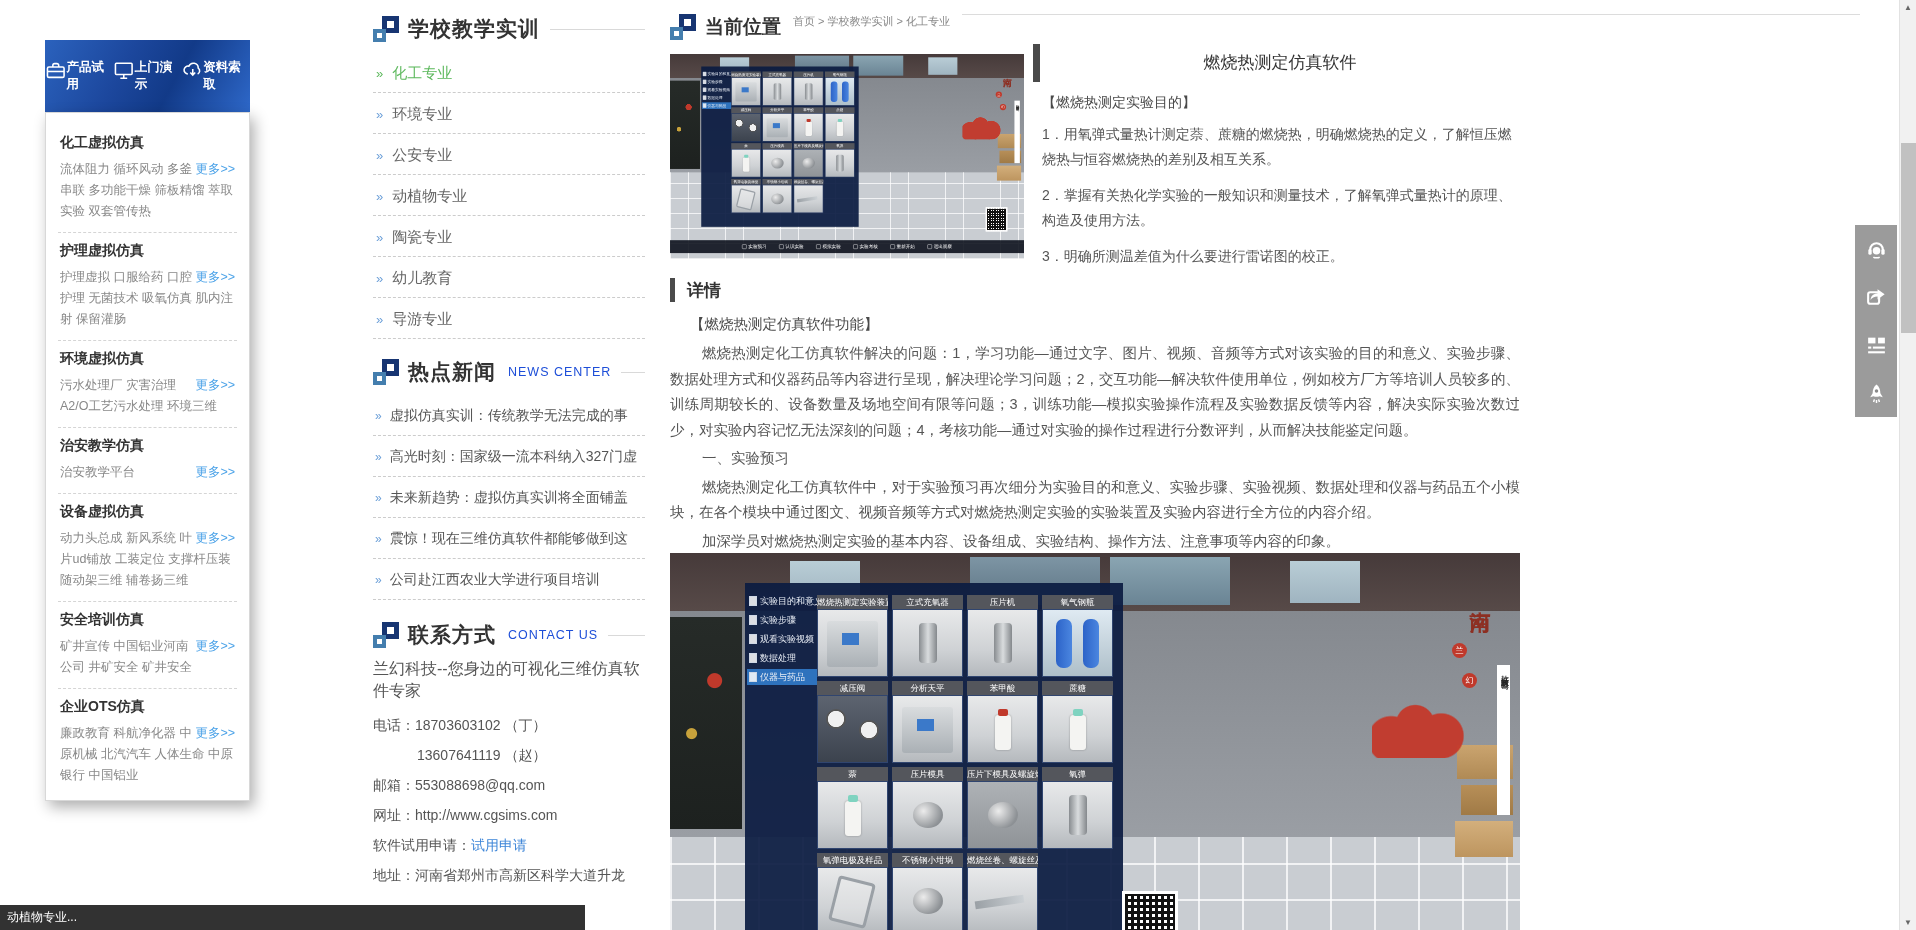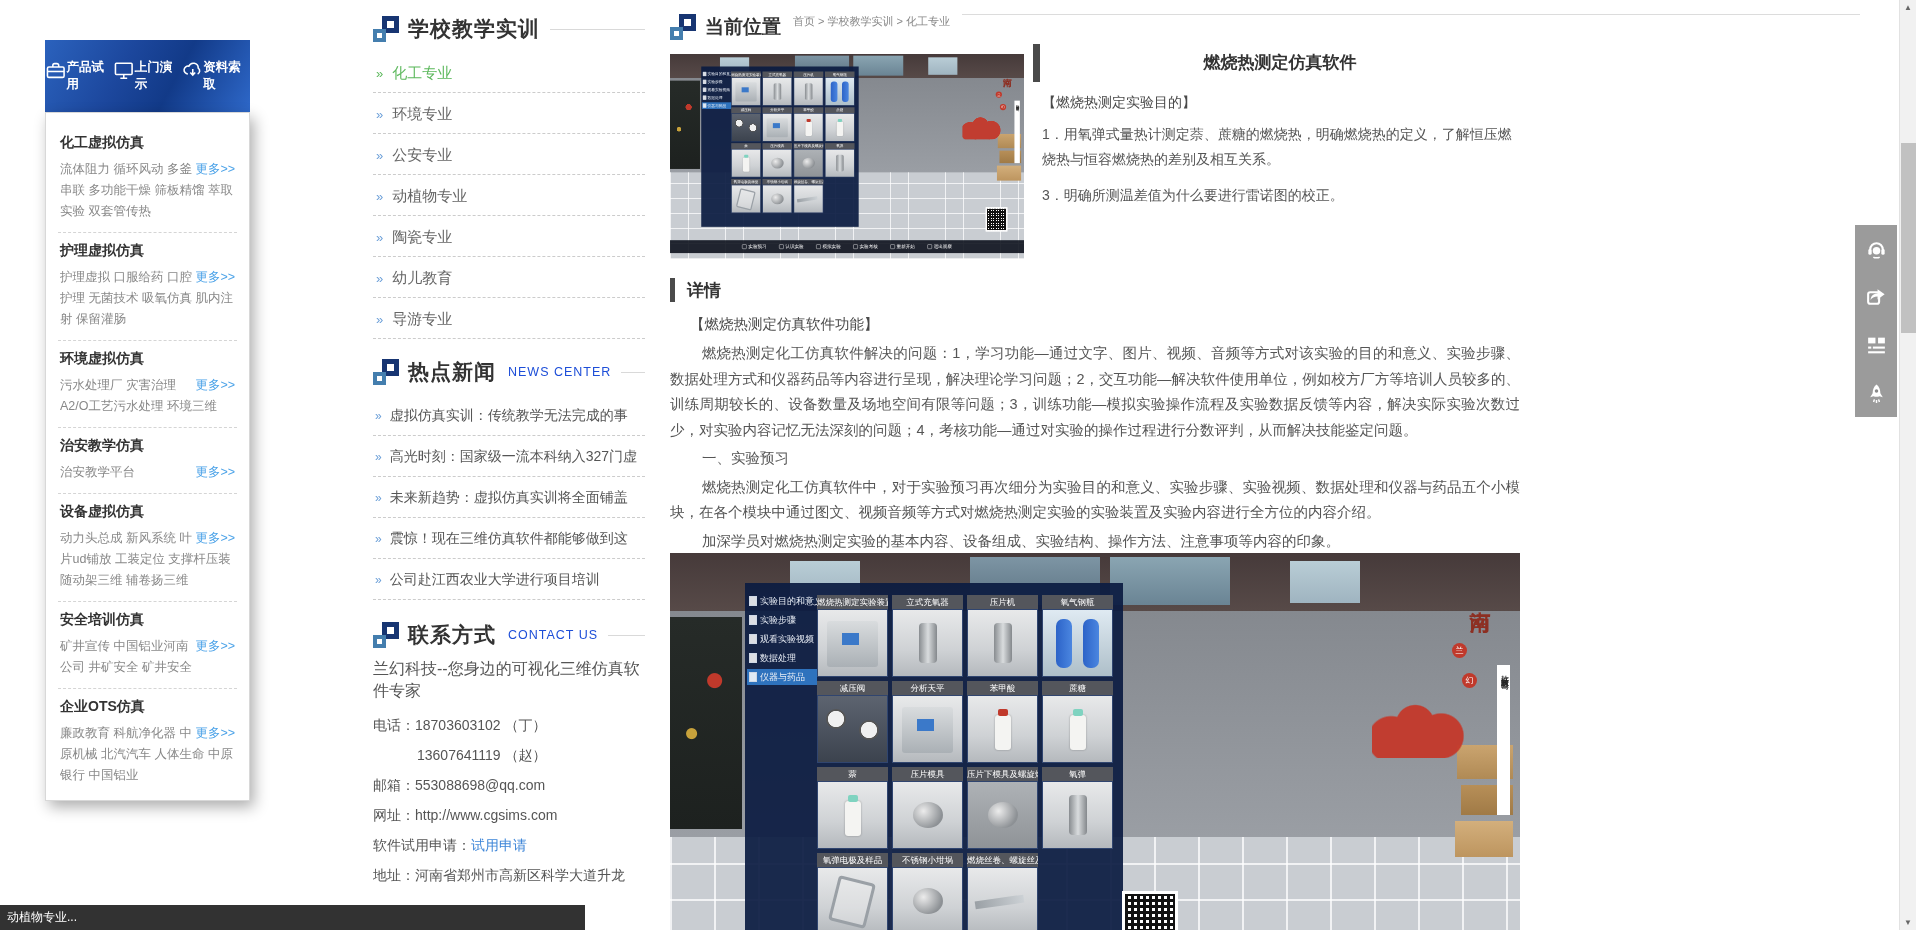--- a/index.html
+++ b/index.html
@@ -41,21 +41,21 @@
   .c-link{color:#3e86d8;cursor:pointer}
 
   
   .main{position:absolute;left:670px;top:14px;width:1190px}
   .bc{display:flex;align-items:flex-start;height:30px}
   .bc .t{font-size:19px;font-weight:bold;color:#333;white-space:nowrap}
   .bc .path{font-size:11px;color:#888;margin-left:12px;white-space:nowrap}
   .bc .ln{flex:1;height:1px;background:#dcdcdc;margin-left:12px}
   .art-bar{position:absolute;left:363px;top:30px;width:7px;height:38px;background:#4a4a4a}
   .art-title{position:absolute;left:370px;top:30px;width:480px;height:38px;line-height:38px;
-    text-align:center;font-size:17px;font-weight:bold;color:#333}
+    text-align:center;font-size:17px;font-weight:normal;color:#333}
   .purpose{position:absolute;left:372px;top:80px;width:478px;font-size:14px;color:#555}
   .purpose .hd{margin-bottom:10px;color:#4a4a4a}
   .purpose p{line-height:25px;margin-bottom:11px}
   .detail-head{position:absolute;left:0;top:264px;display:flex;align-items:center}
   .detail-head .bar{width:5px;height:24px;background:#4a4a4a;margin-right:12px}
   .detail-head .t{font-size:17px;font-weight:bold;color:#333}
   .detail-text{position:absolute;left:0;top:298px;width:850px;font-size:14.5px;color:#555}
   .detail-text .hd{line-height:25px;margin:0 0 4px 20px;color:#4a4a4a}
   .detail-text p{line-height:25.5px;margin-bottom:3px;text-indent:2.2em;text-align:justify}
   .frame-small{position:absolute;left:0;top:40px;width:354px;height:205px;overflow:hidden;background:#23262b}
@@ -280,20 +280,21 @@
     <div class="path">首页 &gt; 学校教学实训 &gt; 化工专业</div>
     <div class="ln"></div>
   </div>
 
   <div class="art-bar"></div>
   <div class="art-title">燃烧热测定仿真软件</div>
 
   <div class="purpose">
     <div class="hd">【燃烧热测定实验目的】</div>
     <p>1．用氧弹式量热计测定萘、蔗糖的燃烧热，明确燃烧热的定义，了解恒压燃烧热与恒容燃烧热的差别及相互关系。</p>
+    <p>2．掌握有关热化学实验的一般知识和测量技术，了解氧弹式量热计的原理、构造及使用方法。</p>
     <p>3．明确所测温差值为什么要进行雷诺图的校正。</p>
   </div>
 
   <div class="detail-head">
     <div class="bar"></div>
     <div class="t">详情</div>
   </div>
 
   <div class="detail-text">
     <div class="hd">【燃烧热测定仿真软件功能】</div>

